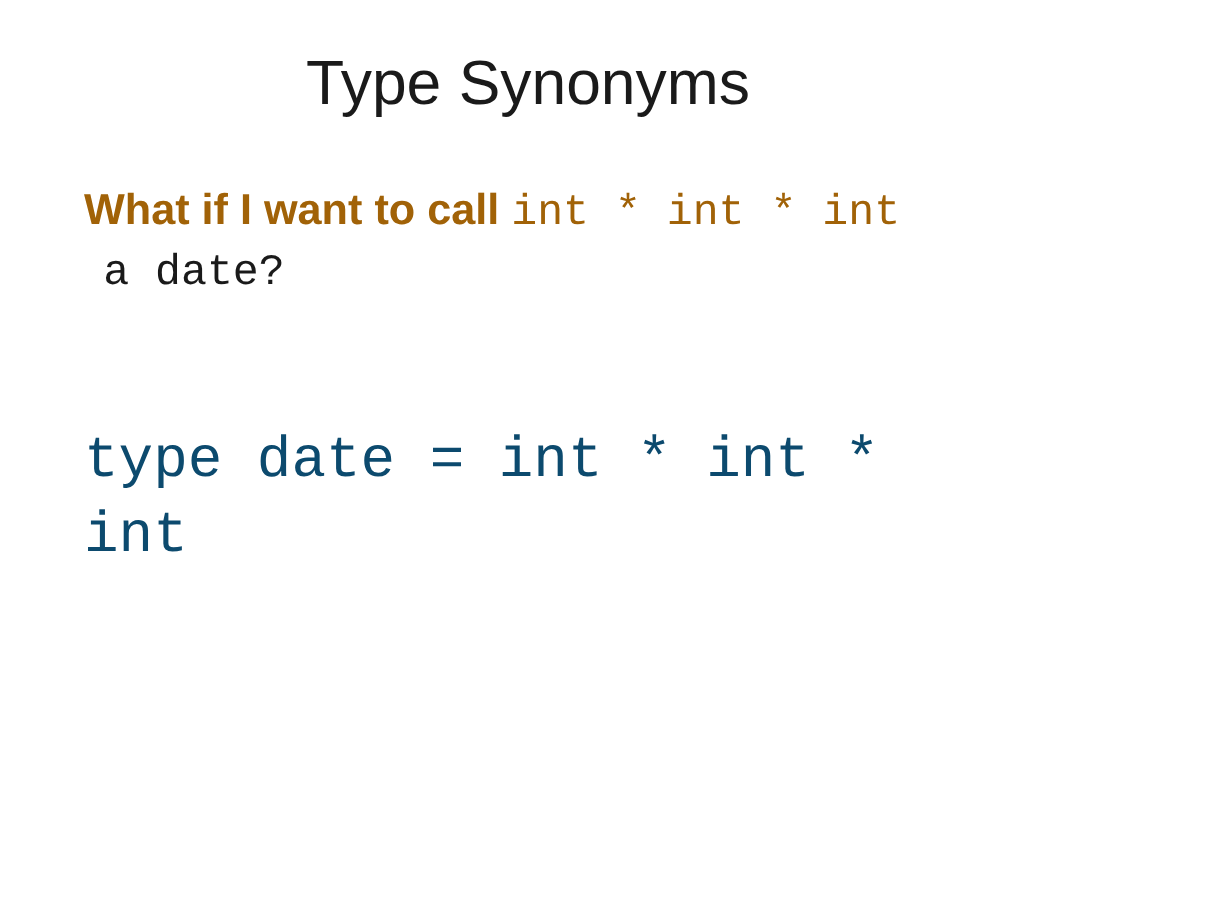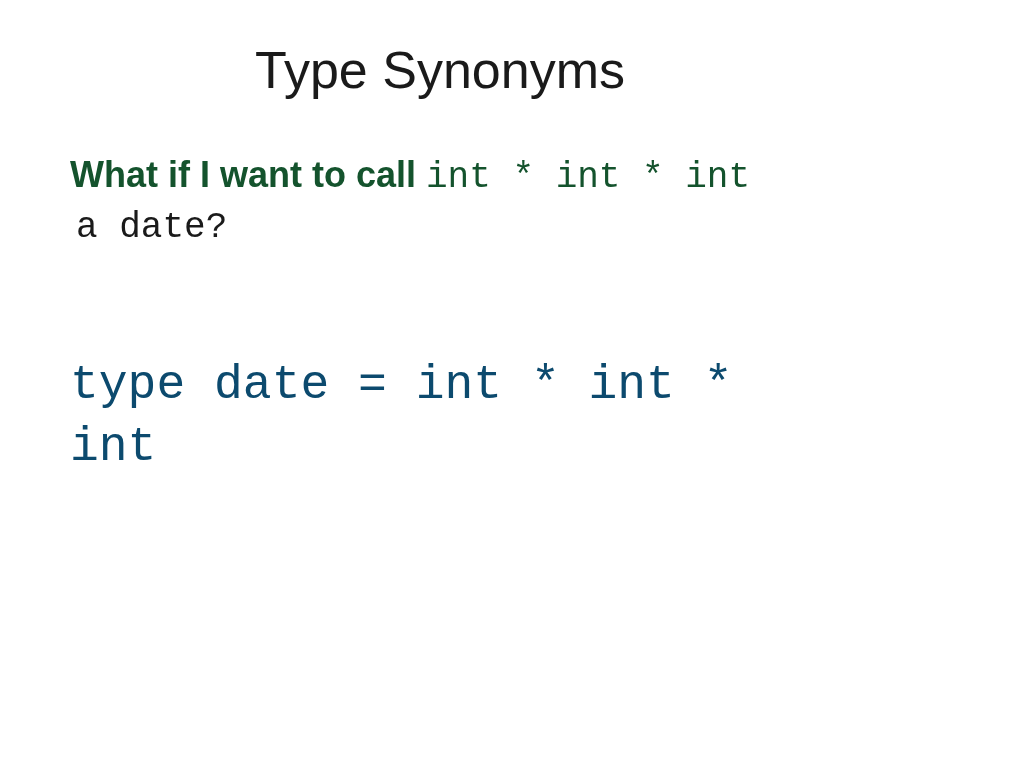--- a/index.html
+++ b/index.html
@@ -37,31 +37,31 @@
 
     .question-block {
       margin-left: 10px;
       margin-bottom: 60px;
     }
 
     .question-line1 {
       font-family: 'Helvetica Neue', 'Arial', sans-serif;
       font-size: 36px;
       font-weight: 700;
-      color: #14532d;
+      color: #a16207;
       line-height: 1.4;
     }
 
     .question-line2 {
       font-family: 'Courier New', 'Courier', monospace;
       font-size: 36px;
       font-weight: 400;
       color: #1a1a1a;
       line-height: 1.4;
-      margin-left: 6px;
+      margin-left: 16px;
     }
 
     .mono {
       font-family: 'Courier New', 'Courier', monospace;
       font-weight: 400;
       font-size: 36px;
     }
 
     .code-block {
       margin-top: 40px;

